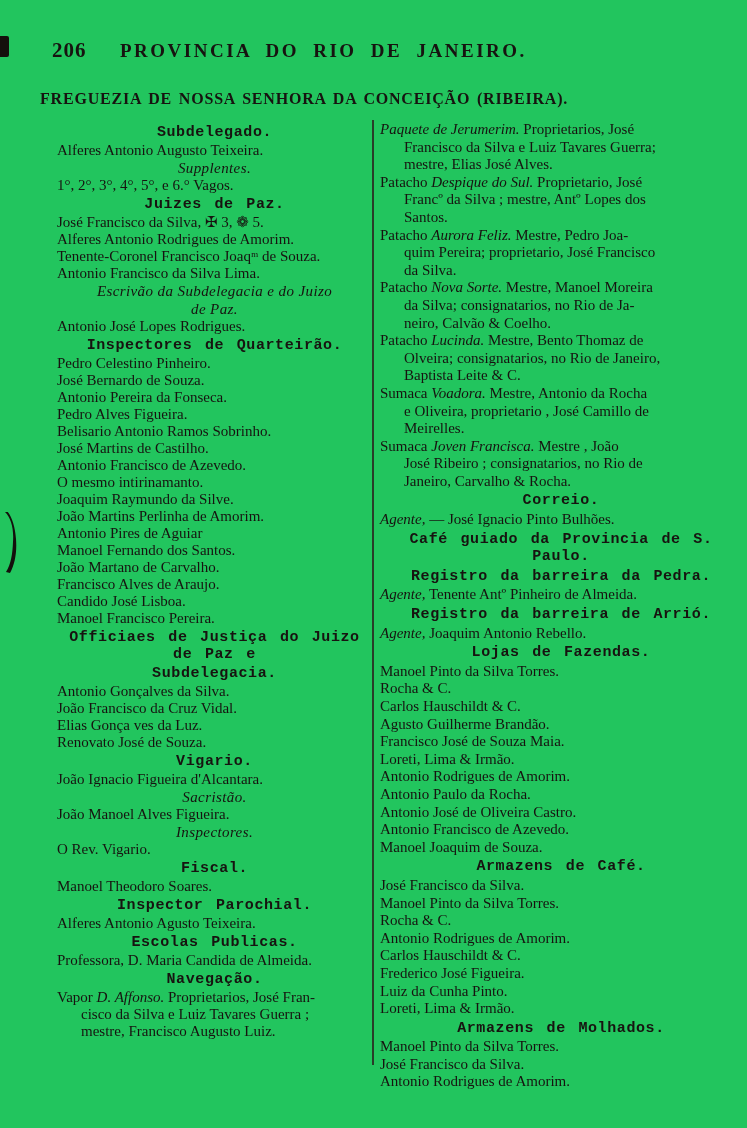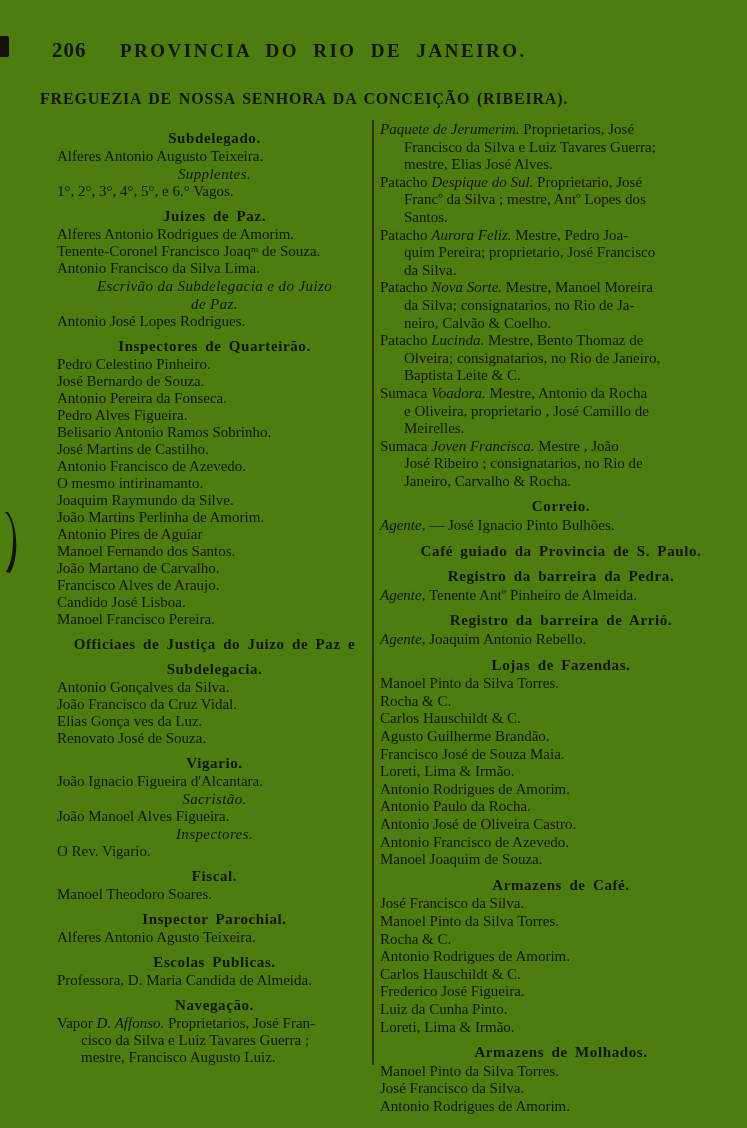--- a/index.html
+++ b/index.html
@@ -1,20 +1,20 @@
 <!DOCTYPE html>
 <html><head>
 <meta charset="utf-8">
 <style>
   html,body{margin:0;padding:0;}
   body{background:#e9e7e2;}
   .page{
     position:relative;
     width:747px;height:1128px;
-    background:#4d7c0f;
+    background:#22c55e;
     color:#171310;
     font-family:"Liberation Serif","DejaVu Serif",serif;
     overflow:hidden;
   }
   .pagenum{
     position:absolute;left:52px;top:38px;
     font-size:21px;font-weight:bold;letter-spacing:1px;
   }
   .runtitle{
     position:absolute;left:120px;right:100px;top:40px;
@@ -30,21 +30,21 @@
   .col{
     position:absolute;
     font-size:15px;
   }
   .col-left{left:57px;top:122px;width:315px;line-height:17px;}
   .col-right{left:380px;top:121px;width:362px;line-height:17.6px;}
   .divider{
     position:absolute;left:372px;top:120px;width:2px;height:945px;
     background:#2a2520;opacity:.85;
   }
-  .hd{font-weight:bold;text-align:center;margin:8px 0 1px;letter-spacing:0.6px;word-spacing:3px;}
+  .hd{font-weight:bold;text-align:center;margin:2px 0 1px;letter-spacing:0.6px;word-spacing:3px;font-family:Liberation Mono, monospace;}
   .hdi{font-style:italic;text-align:center;margin:1px 0 0;letter-spacing:0.4px;}
   .ln{white-space:nowrap;}
   .entry .cont{padding-left:24px;}
   .corner-mark{
     position:absolute;left:0;top:36px;width:9px;height:21px;
     background:#14100c;border-radius:0 2px 2px 0;
   }
   .ink-blot{position:absolute;left:2px;top:512px;}
 </style>
 </head>
@@ -63,20 +63,21 @@
   <div class="sectitle">FREGUEZIA DE NOSSA SENHORA DA CONCEIÇÃO (RIBEIRA).</div>
 
   <div class="divider"></div>
 
   <div class="col col-left" id="col-left">
       <div class="hd">Subdelegado.</div>
       <div class="ln">Alferes Antonio Augusto Teixeira.</div>
       <div class="hdi">Supplentes.</div>
       <div class="ln">1°, 2°, 3°, 4°, 5°, e 6.° Vagos.</div>
       <div class="hd">Juizes de Paz.</div>
+      <div class="ln">José Francisco da Silva, ✠ 3, ❁ 5.</div>
       <div class="ln">Alferes Antonio Rodrigues de Amorim.</div>
       <div class="ln">Tenente-Coronel Francisco Joaqᵐ de Souza.</div>
       <div class="ln">Antonio Francisco da Silva Lima.</div>
       <div class="hdi">Escrivão da Subdelegacia e do Juizo</div>
       <div class="hdi">de Paz.</div>
       <div class="ln">Antonio José Lopes Rodrigues.</div>
       <div class="hd">Inspectores de Quarteirão.</div>
       <div class="ln">Pedro Celestino Pinheiro.</div>
       <div class="ln">José Bernardo de Souza.</div>
       <div class="ln">Antonio Pereira da Fonseca.</div>

